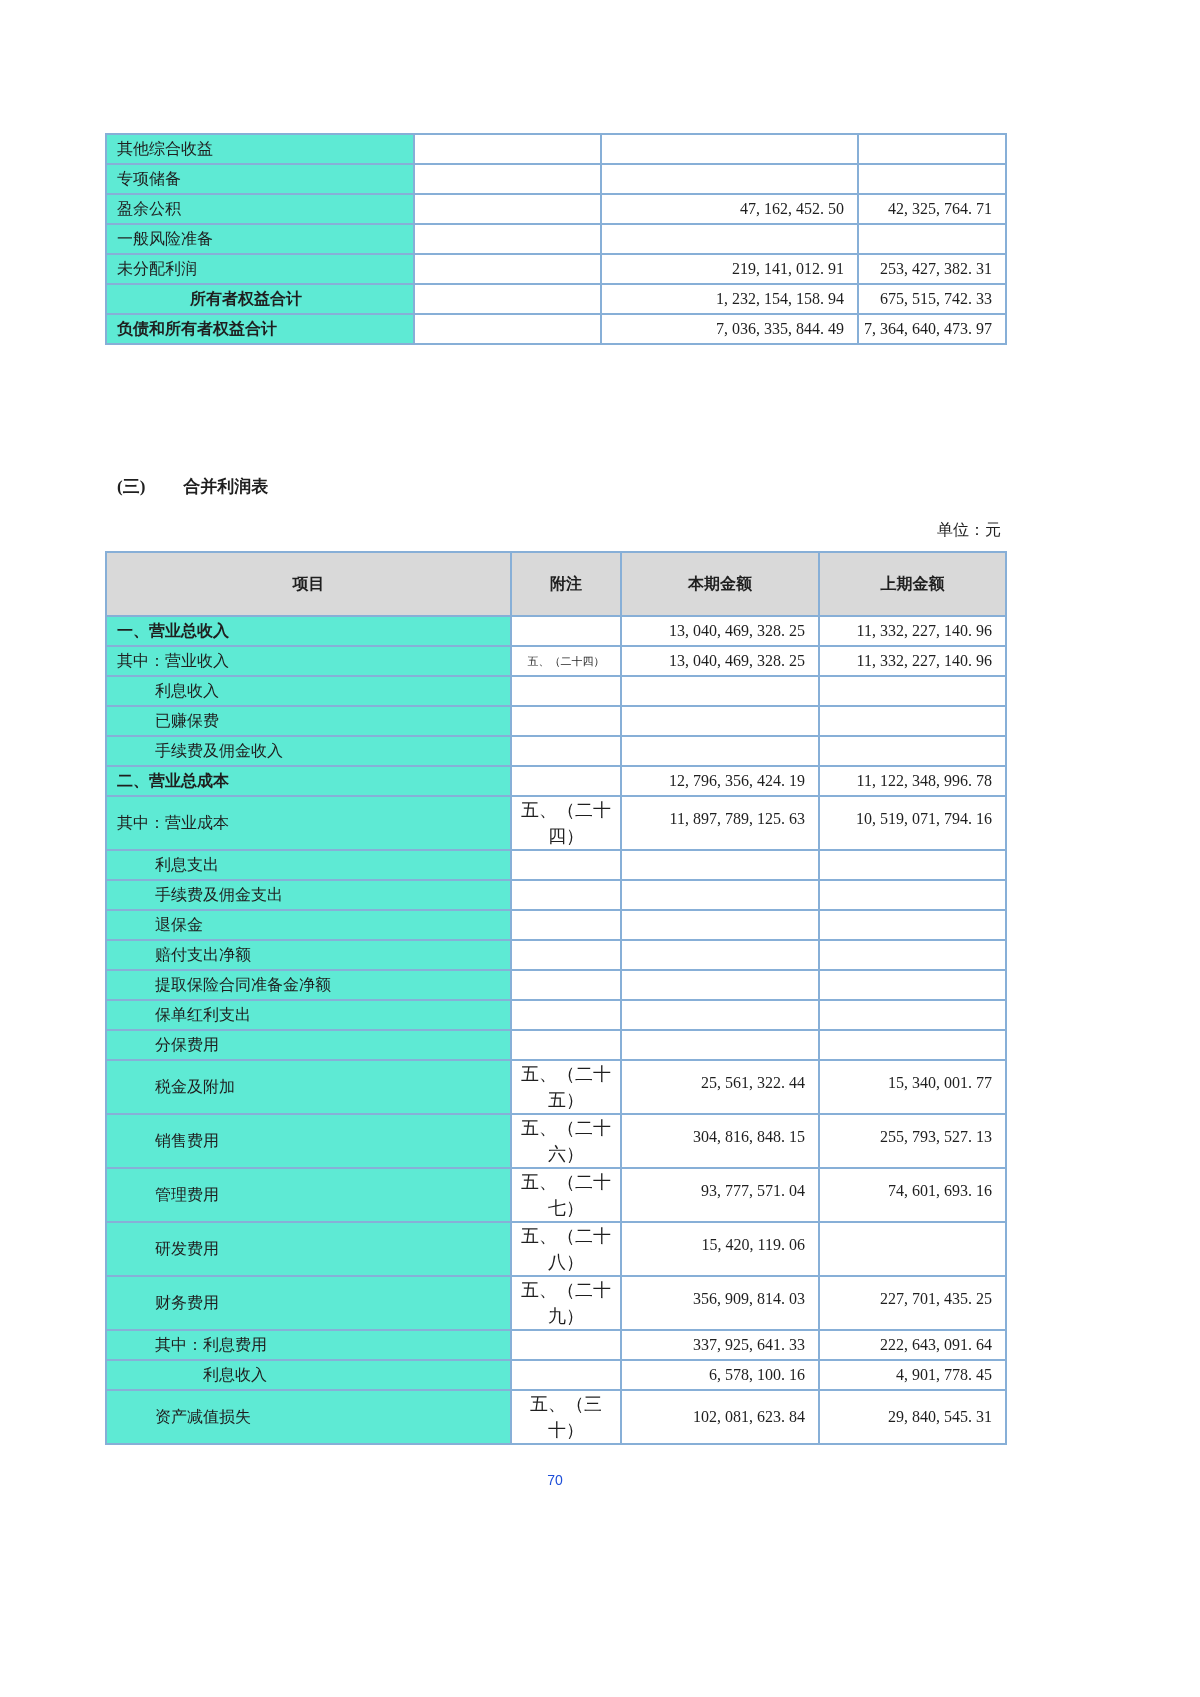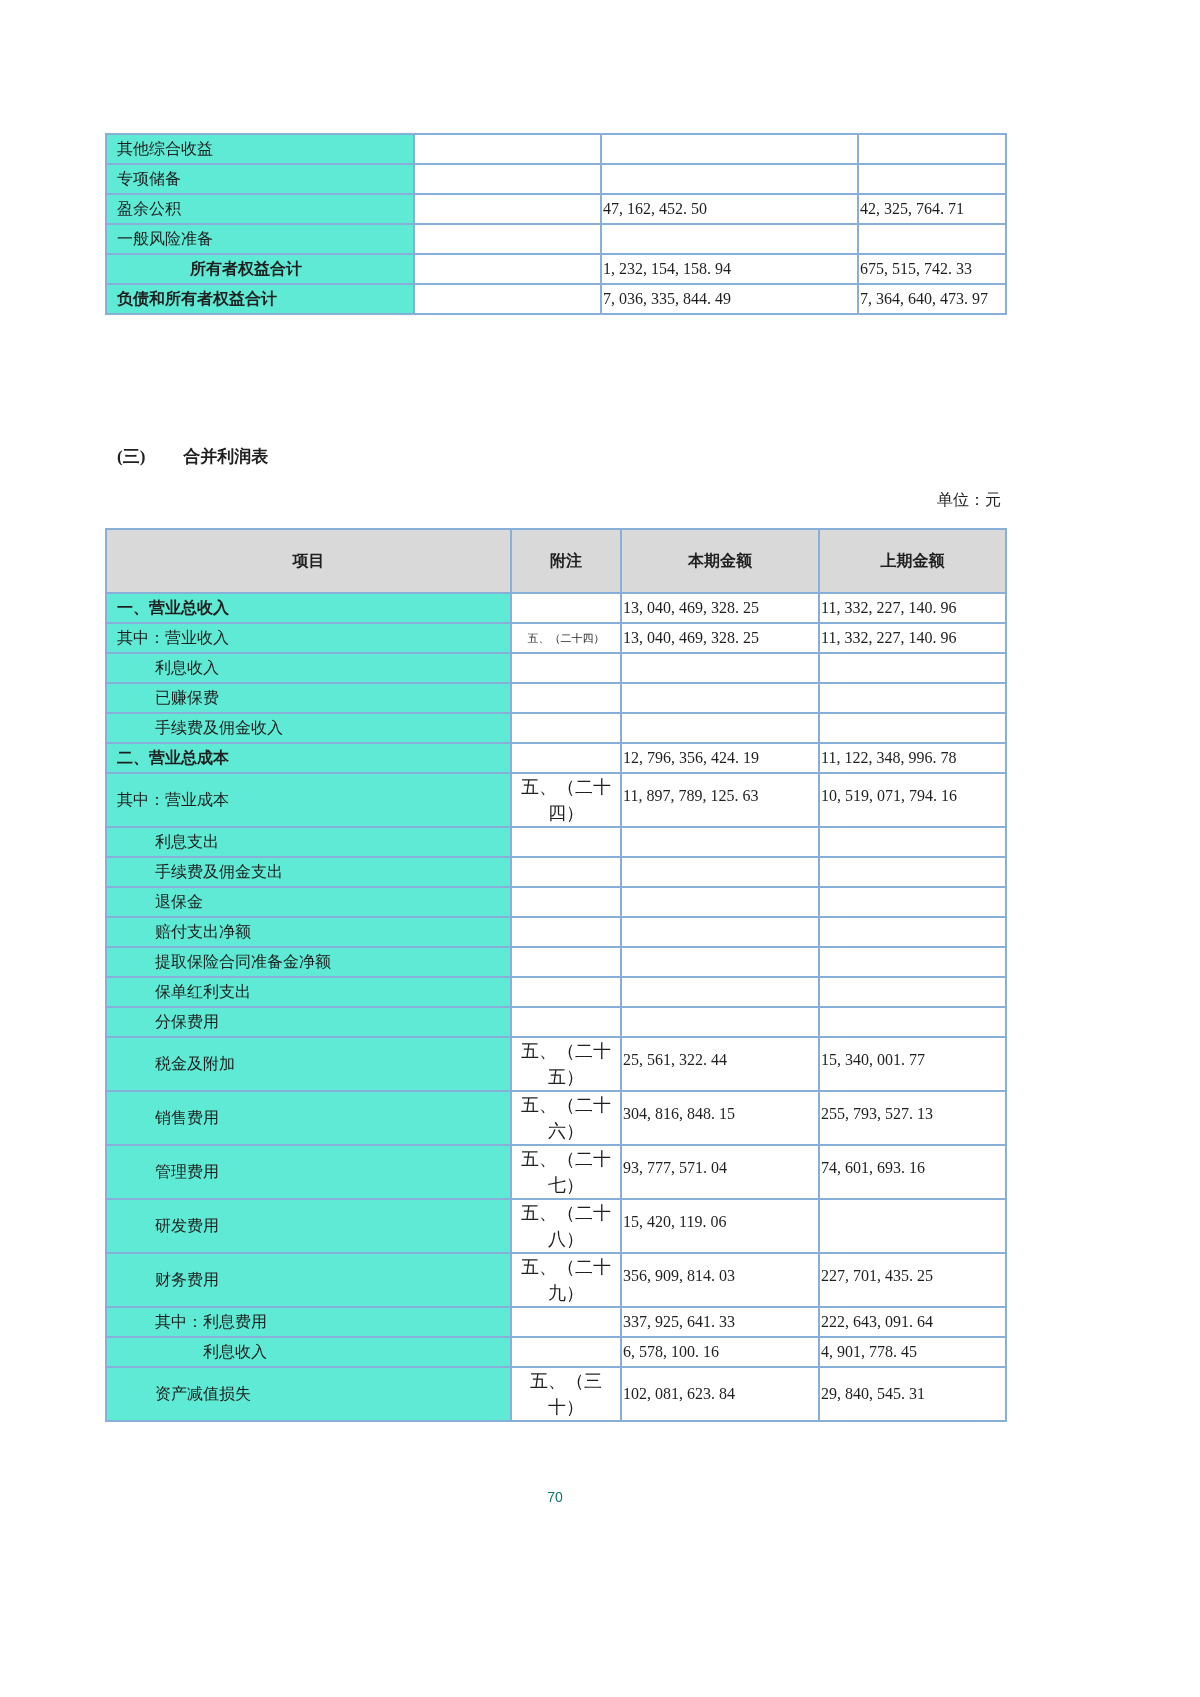--- a/index.html
+++ b/index.html
@@ -43,21 +43,21 @@
   td.note {
     text-align: center;
     vertical-align: middle;
     font-size: 18px;
     white-space: normal;
     line-height: 26px;
     padding: 0 4px;
   }
   td.note.small { font-size: 11px; line-height: 14px; margin-top: 39px; }
   td.num {
-    text-align: left;
+    text-align: right;
     padding-right: 13px;
     vertical-align: middle;
   }
   tr.tall td.num { vertical-align: top; padding-top: 13px; }
   
   .balance td.ind1 { }
   .balance td.ind2 { padding-left: 83px; }
   .income td.ind1 { padding-left: 48px; }
   .income td.ind2 { padding-left: 96px; }
 
@@ -67,32 +67,32 @@
     margin-top: 130px;
     display: flex;
     gap: 38px;
     font-weight: bold;
     font-size: 17px;
     padding-left: 12px;
     line-height: 24px;
   }
   .unit-label {
     margin-top: 20px;
-    margin-bottom: 17px;
+    margin-bottom: 10px;
     text-align: right;
     font-size: 16px;
     line-height: 22px;
     padding-right: 4px;
   }
   .page-number {
-    margin-top: 67px;
+    margin-top: 27px;
     text-align: center;
     font-size: 14px;
     font-family: "Liberation Sans", "DejaVu Sans", sans-serif;
-    color: #0f766e;
+    color: #1d4ed8;
   }
 </style>
 </head>
 <body>
 
 <div class="content">
 
   <table class="balance">
     <colgroup>
       <col style="width:308px">
@@ -117,20 +117,26 @@
           <td class="label">盈余公积</td>
           <td class="note"></td>
           <td class="num">47, 162, 452. 50</td>
           <td class="num">42, 325, 764. 71</td>
         </tr>
         <tr>
           <td class="label">一般风险准备</td>
           <td class="note"></td>
           <td class="num"></td>
           <td class="num"></td>
+        </tr>
+        <tr>
+          <td class="label">未分配利润</td>
+          <td class="note"></td>
+          <td class="num">219, 141, 012. 91</td>
+          <td class="num">253, 427, 382. 31</td>
         </tr>
         <tr class="bold">
           <td class="label ind2">所有者权益合计</td>
           <td class="note"></td>
           <td class="num">1, 232, 154, 158. 94</td>
           <td class="num">675, 515, 742. 33</td>
         </tr>
         <tr class="bold">
           <td class="label ind1">负债和所有者权益合计</td>
           <td class="note"></td>

